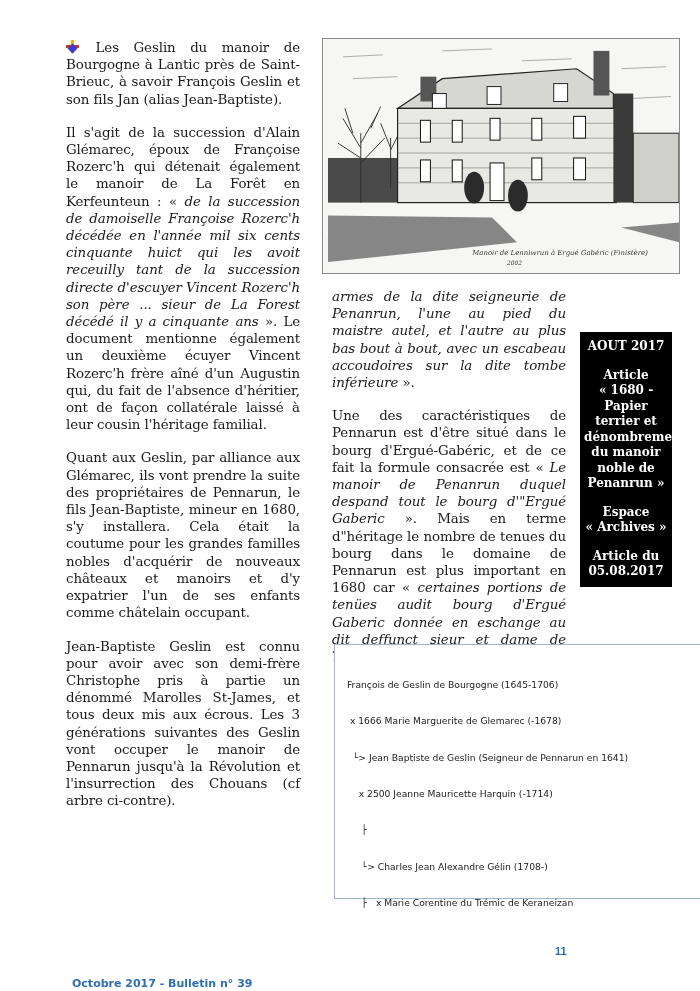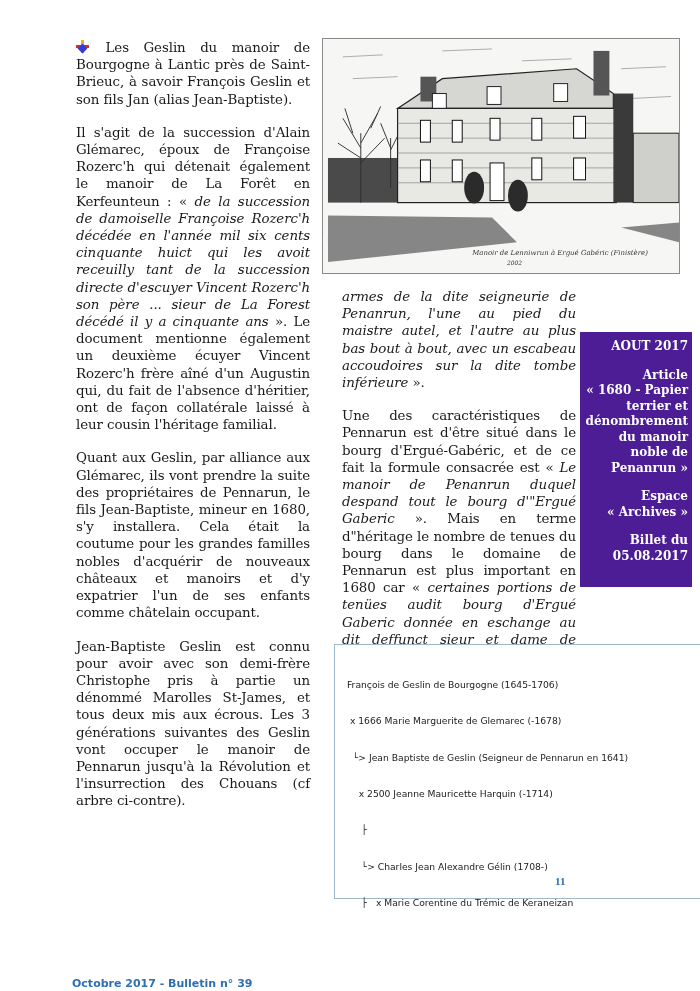--- a/index.html
+++ b/index.html
@@ -1,42 +1,42 @@
 <!DOCTYPE html>
 <html><head>
 <meta charset="utf-8">
 <style>
   html, body { margin:0; padding:0; background:#ffffff; }
   body { width:700px; height:991px; position:relative; overflow:hidden;
          font-family:"DejaVu Serif", "Liberation Serif", serif; color:#1a1a1a; }
-  .col { position:absolute; font-size:13.4px; line-height:17.2px; text-align:justify; letter-spacing:-0.1px;margin-left:10px; }
+  .col { position:absolute; font-size:13.4px; line-height:17.2px; text-align:justify; letter-spacing:-0.1px; }
   .col p { margin:0 0 16px 0; }
   .col p:last-child { margin-bottom:0; }
   .col i { font-style:italic; }
   #col-left { left:66px; top:39px; width:234px; }
   #col-mid { left:332px; top:288px; width:234px; }
   .bullet { display:inline-block; width:13px; height:13px; position:relative; vertical-align:-1px; margin-right:2px; }
   .bullet .h { position:absolute; left:0; top:5px; width:13px; height:3px; background:#c0392b; }
   .bullet .v { position:absolute; left:5px; top:0; width:3px; height:13px; background:#f0b400; }
   .bullet .d { position:absolute; left:3px; top:5px; width:7px; height:7px; background:#3a3ad0; transform:rotate(45deg); }
   #photo { position:absolute; left:322px; top:38px; width:358px; height:236px;
            border:1.5px solid #8a8a8a; background:#f7f7f5; overflow:hidden; box-sizing:border-box; }
   #photo svg { width:100%; height:100%; display:block; }
-  #sidebox { position:absolute; left:580px; top:332px; width:112px; height:255px;
-             background:#4c1d95; color:#ffffff; font-family:"DejaVu Serif", serif; font-weight:bold;
-             text-align:right; font-size:12px; line-height:15.5px; box-sizing:border-box; padding:7px 4px; }
+  #sidebox { position:absolute; left:580px; top:332px; width:92px; height:255px;
+             background:#000000; color:#ffffff; font-family:"DejaVu Serif", serif; font-weight:bold;
+             text-align:center; font-size:12px; line-height:15.5px; box-sizing:border-box; padding:7px 4px; }
   #sidebox .blk { margin-bottom:13px; }
   #tree { position:absolute; left:334px; top:644px; width:395px; height:255px;
           border:1.5px solid #9fb7cc; box-sizing:border-box; background:#fff;
           font-family:"DejaVu Sans", "Liberation Sans", sans-serif; font-size:9.2px; line-height:12.1px; color:#222;
           padding:10px 6px 0 12px; white-space:pre; }
   .tree-line { display:block; }
   #footer-left { position:absolute; left:72px; top:977px; font-family:"DejaVu Sans", sans-serif; font-weight:bold;
                  font-size:11px; color:#2e6fb3; }
-  #footer-right { position:absolute; left:555px; top:875px; font-family:Liberation Serif, serif; font-weight:bold;
+  #footer-right { position:absolute; left:555px; top:945px; font-family:Liberation Sans, sans-serif; font-weight:bold;
                   font-size:11px; color:#2e6fb3; }
 </style>
 </head>
 <body>
 
 <div id="col-left" class="col">
   <p><span class="bullet"><span class="h"></span><span class="v"></span><span class="d"></span></span> <span>Les Geslin du manoir de Bourgogne à Lantic près de Saint-Brieuc, à savoir François Geslin et son fils Jan (alias Jean-Baptiste).</span></p>
   <p><span>Il s'agit de la succession d'Alain Glémarec, époux de Françoise Rozerc'h qui détenait également le manoir de La Forêt en Kerfeunteun : « </span><i>de la succession de damoiselle Françoise Rozerc'h décédée en l'année mil six cents cinquante huict qui les avoit receuilly tant de la succession directe d'escuyer Vincent Rozerc'h son père ... sieur de La Forest décédé il y a cinquante ans</i><span> ». Le document mentionne également un deuxième écuyer Vincent Rozerc'h frère aîné d'un Augustin qui, du fait de l'absence d'héritier, ont de façon collatérale laissé à leur cousin l'héritage familial.</span></p>
   <p>Quant aux Geslin, par alliance aux Glémarec, ils vont prendre la suite des propriétaires de Pennarun, le fils Jean-Baptiste, mineur en 1680, s'y installera. Cela était la coutume pour les grandes familles nobles d'acquérir de nouveaux châteaux et manoirs et d'y expatrier l'un de ses enfants comme châtelain occupant.</p>
   <p>Jean-Baptiste Geslin est connu pour avoir avec son demi-frère Christophe pris à partie un dénommé Marolles St-James, et tous deux mis aux écrous. Les 3 générations suivantes des Geslin vont occuper le manoir de Pennarun jusqu'à la Révolution et l'insurrection des Chouans (cf arbre ci-contre).</p>
@@ -117,21 +117,21 @@
   <div class="blk">AOUT 2017</div>
   <div class="blk">
     <div>Article</div>
     <div>« 1680 - Papier terrier et dénombrement du manoir noble de Penanrun »</div>
   </div>
   <div class="blk">
     <div>Espace</div>
     <div>« Archives »</div>
   </div>
   <div class="blk">
-    <div>Billet du</div>
+    <div>Article du</div>
     <div>05.08.2017</div>
   </div>
 </div>
 
 <div id="tree">
   <span class="tree-line">François de Geslin de Bourgogne (1645-1706)</span>
   <span class="tree-line"> x 1666 Marie Marguerite de Glemarec (-1678)</span>
   <span class="tree-line">  └&gt; Jean Baptiste de Geslin (Seigneur de Pennarun en 1641)</span>
   <span class="tree-line">    x 2500 Jeanne Mauricette Harquin (-1714)</span>
   <span class="tree-line">     ├</span>

